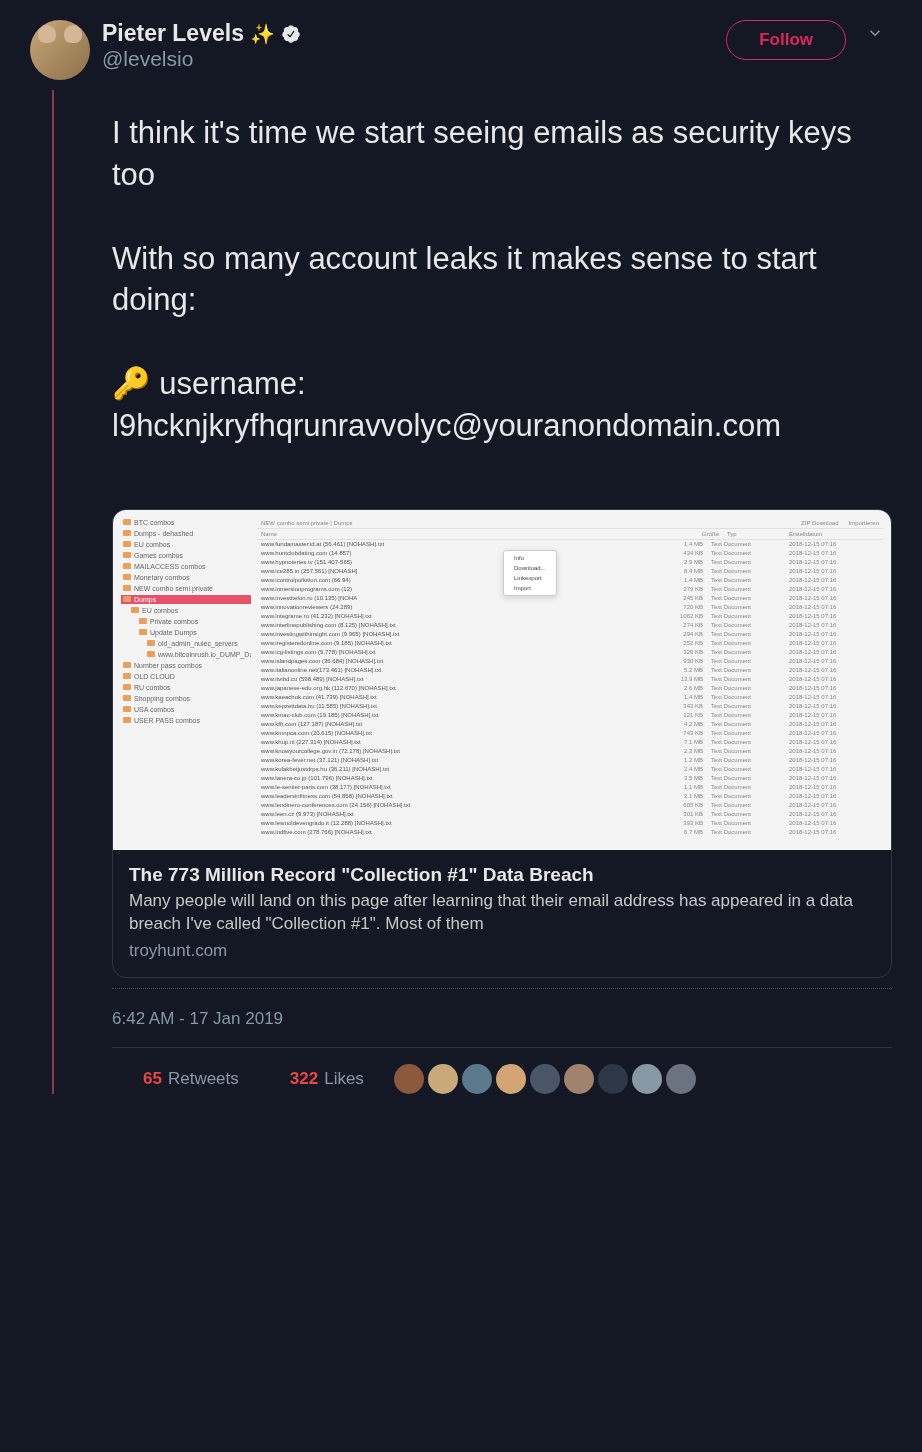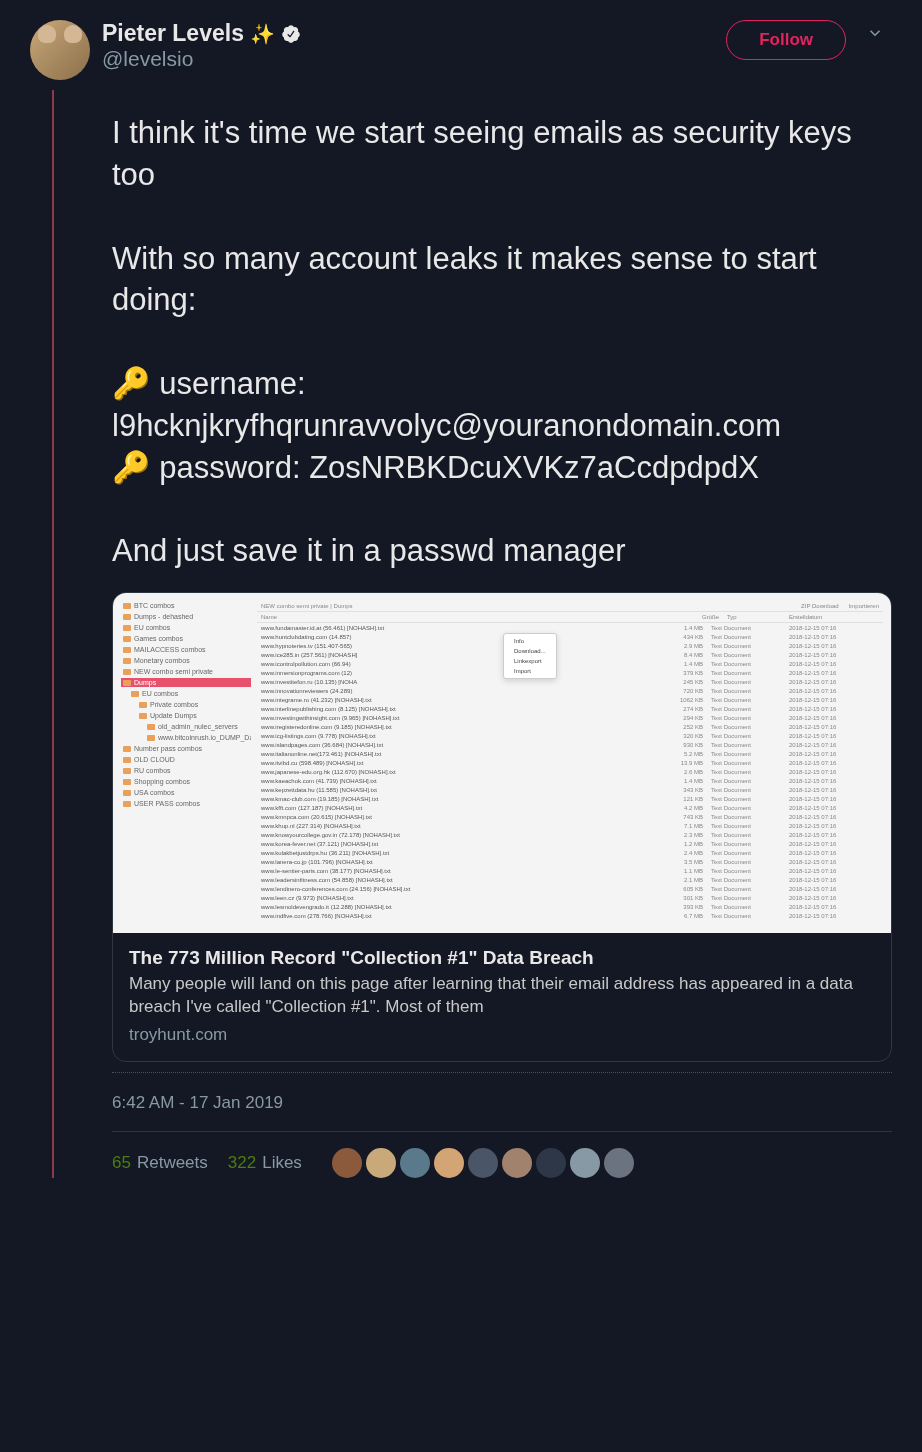--- a/index.html
+++ b/index.html
@@ -224,22 +224,23 @@
     .stats-row {
       margin-left: 82px;
       margin-top: 16px;
       display: flex;
       align-items: center;
       gap: 6px;
       font-size: 17px;
       color: #8899a6;
     }
     .stat-num {
-      color: #4d7c0f;
-      font-weight: 400;
+      color: #ef4444;
+      font-weight: 700;
+      margin-left: 31px;
     }
     .stat-label {
       margin-right: 14px;
     }
     .liker-avatars {
       display: flex;
       gap: 4px;
       margin-left: 10px;
     }
     .mini-avatar {
@@ -285,23 +286,21 @@
         </svg>
     </span>
   </div>
 
   <div class="tweet-body">
     <p>I think it's time we start seeing emails as security keys too</p>
     <br>
     <p>With so many account leaks it makes sense to start doing:</p>
     <br>
     <p><span class="key-emoji">🔑</span><span> username: </span><span>l9hcknjkryfhqrunravvolyc@youranondomain.com</span></p>
-    <p><span class="key-emoji">🔑</span><span> password: </span><span>ZosNRBKDcuXVKz7aCcdpdpdX</span></p>
     <br>
-    <p>And just save it in a passwd manager</p>
   </div>
 
   <div class="link-card">
     <div class="card-image-wrap">
       <div class="card-image">
         <div class="card-sidebar" id="sb">
             <div class="sb-item" style="padding-left: 2px;">
               <span class="sb-folder"></span>
               <span>BTC combos</span>
             </div>

